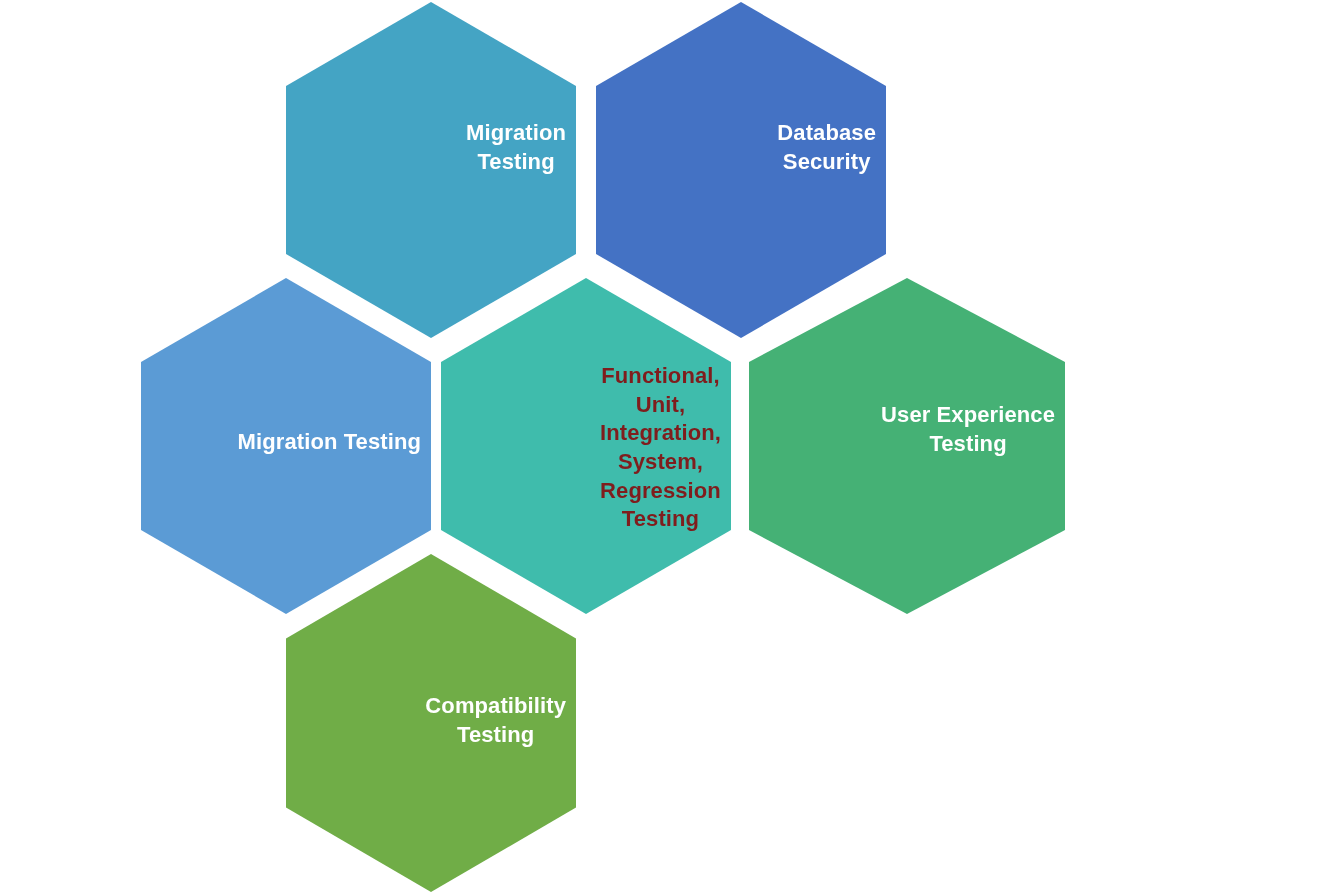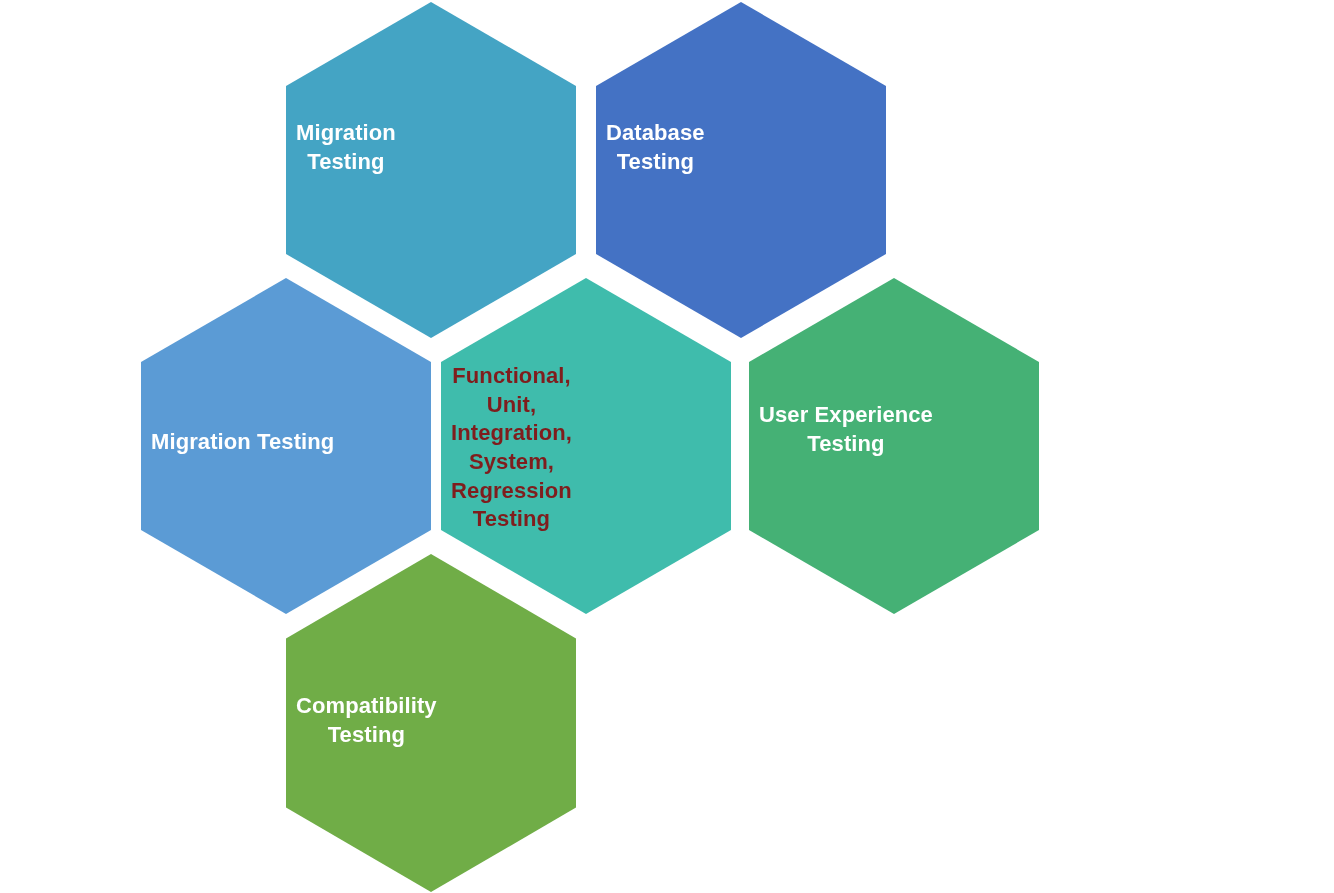--- a/index.html
+++ b/index.html
@@ -16,42 +16,42 @@
     position: relative;
     width: 1334px;
     height: 893px;
     background: #ffffff;
     overflow: hidden;
   }
   .hex {
     position: absolute;
     display: flex;
     align-items: center;
-    justify-content: flex-start;
+    justify-content: flex-end;
     box-sizing: border-box;
     -webkit-clip-path: polygon(50% 0%, 100% 25%, 100% 75%, 50% 100%, 0% 75%, 0% 25%);
     clip-path: polygon(50% 0%, 100% 25%, 100% 75%, 50% 100%, 0% 75%, 0% 25%);
   }
   .hex-label {
     color: #ffffff;
     font-weight: bold;
     text-align: center;
     line-height: 1.30;
     letter-spacing: 0.1px;
     white-space: pre-line;
     padding: 0 10px;
     user-select: none;
   }
 
   
   #hex-migration      { left: 286px;  top: 2px;   width: 290px; height: 336px; }
   #hex-database       { left: 596px;  top: 2px;   width: 290px; height: 336px; }
   #hex-security       { left: 141px;  top: 278px; width: 290px; height: 336px; }
   #hex-functional     { left: 441px;  top: 278px; width: 290px; height: 336px; }
-  #hex-userexperience { left: 749px;  top: 278px; width: 290px; height: 336px; }
+  #hex-userexperience { left: 749px;  top: 278px; width: 316px; height: 336px; }
   #hex-compatibility  { left: 286px;  top: 554px; width: 290px; height: 338px; }
   #hex-performance    { left: 596px;  top: 554px; width: 290px; height: 338px; }
 
   
   #hex-migration      .hex-label { font-size: 22px; transform: translateY(-22px); }
   #hex-database       .hex-label { font-size: 22px; transform: translateY(-22px); }
   #hex-security       .hex-label { font-size: 22px; transform: translateY(-4px); }
   #hex-functional     .hex-label { font-size: 22px; transform: translateY(2px); }
   #hex-userexperience .hex-label { font-size: 22px; transform: translateY(-16px); }
   #hex-compatibility  .hex-label { font-size: 22px; transform: translateY(-16px); margin-top: 28px; }
@@ -62,21 +62,21 @@
 
 <div id="canvas" style="background: rgb(255, 255, 255);">
 
   <div class="hex" id="hex-migration" style="background-color: rgb(68, 164, 196);">
     <span class="hex-label" style="color: rgb(255, 255, 255);">Migration
 Testing</span>
   </div>
 
   <div class="hex" id="hex-database" style="background-color: rgb(68, 114, 196);">
     <span class="hex-label" style="color: rgb(255, 255, 255);">Database
-Testing</span>
+Security</span>
   </div>
 
   <div class="hex" id="hex-security" style="background-color: rgb(91, 155, 213);">
     <span class="hex-label" style="color: rgb(255, 255, 255);">Migration Testing</span>
   </div>
 
   <div class="hex" id="hex-functional" style="background-color: rgb(63, 188, 172);">
     <span class="hex-label" style="color: #7f1d1d;">Functional,
 Unit,
 Integration,

